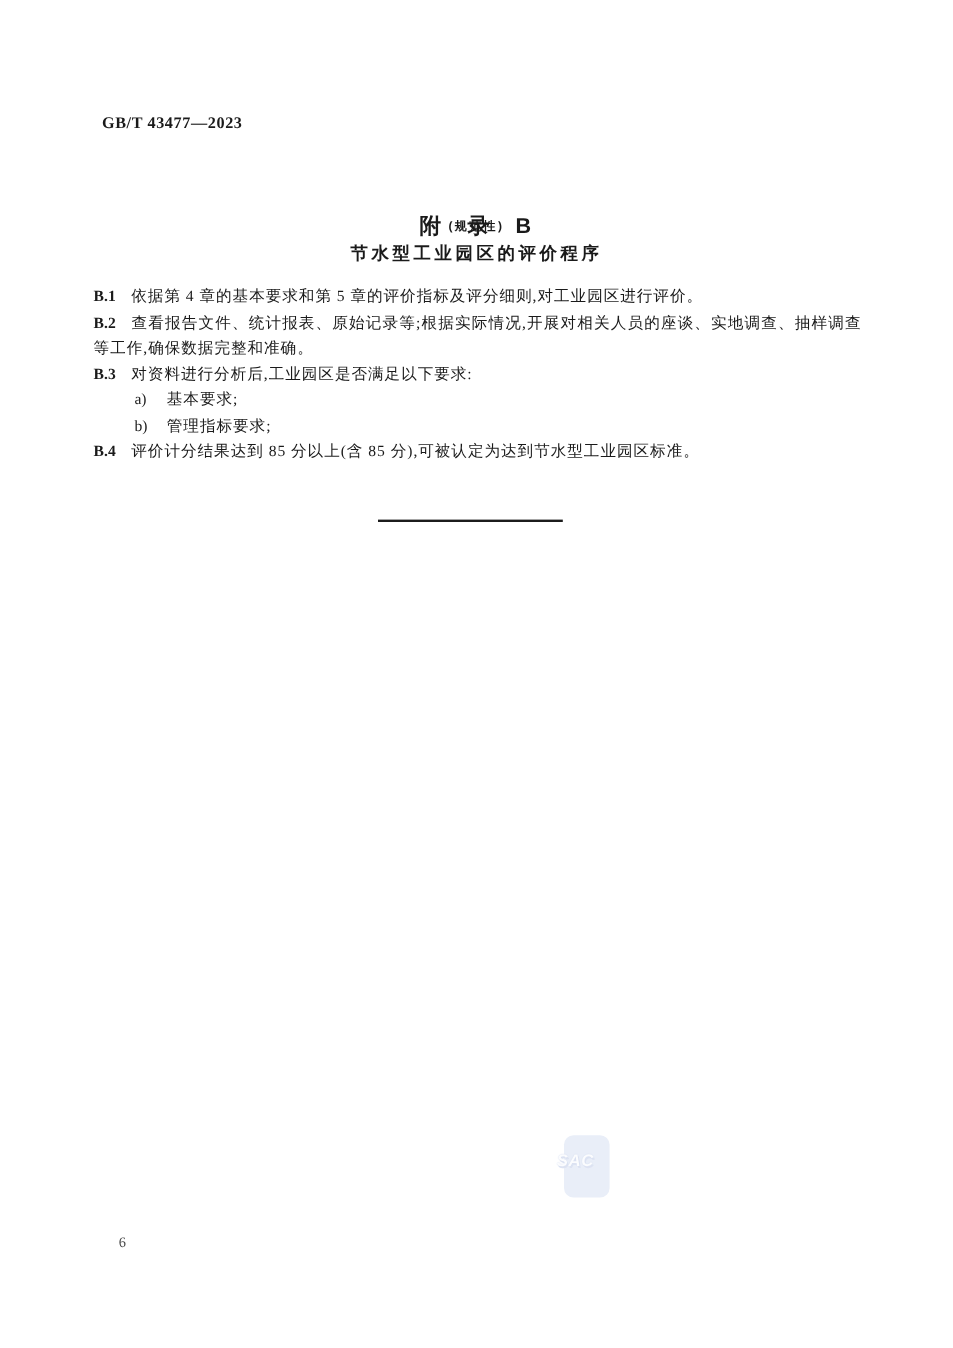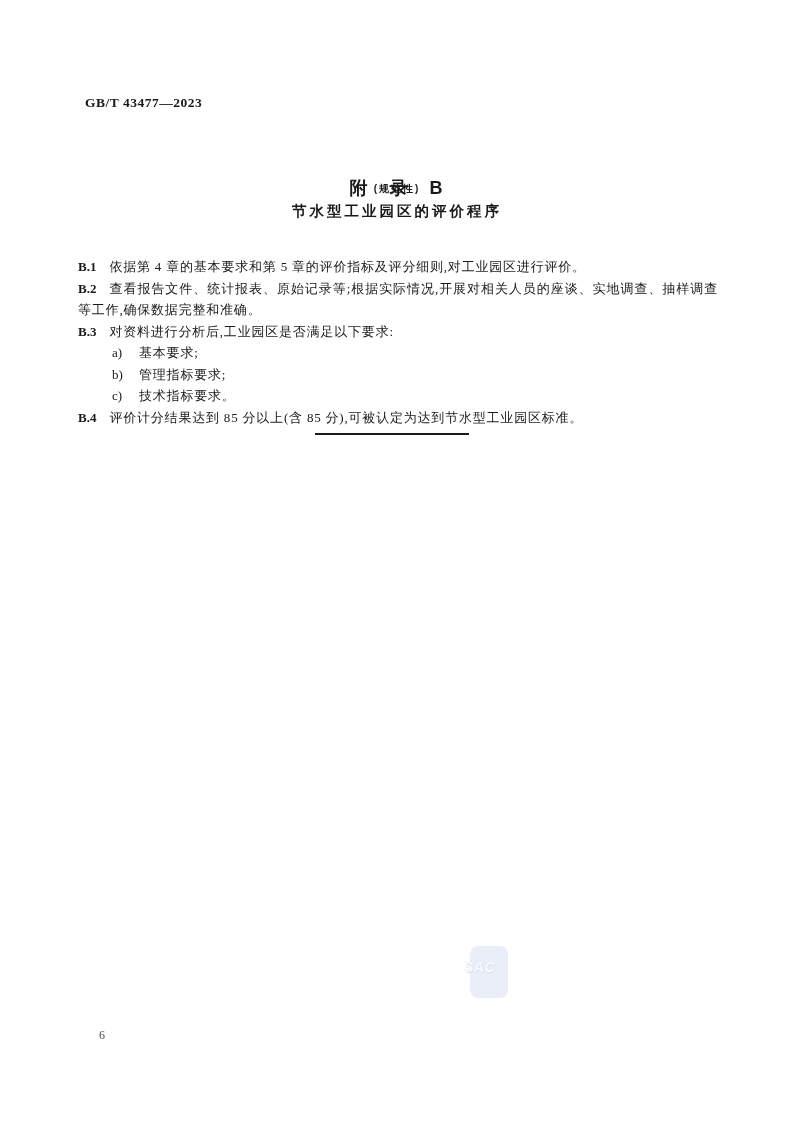--- a/index.html
+++ b/index.html
@@ -36,21 +36,20 @@
   .appendix-title   { top: 176px; font-size: 18px;  letter-spacing: 2px; }
   .appendix-subtitle{ top: 182px; font-size: 10px;  letter-spacing: 2px; }
   .appendix-heading { top: 202px; font-size: 14.5px; letter-spacing: 3px; }
 
   .content {
     position: absolute;
     left: 78px; right: 76px; top: 236px;
     font-size: 13px;
     line-height: 21.5px;
     letter-spacing: 0.8px;
-    margin-top: 20px;
   }
   .clause { margin: 0; text-align: justify; }
   .clause-label {
     font-family: "Liberation Serif", serif;
     font-weight: bold;
     margin-right: 13px;
     letter-spacing: 0;
   }
   .req-list {
     list-style: none;
@@ -123,23 +122,20 @@
       <span class="clause-label">B.3</span><span class="clause-text">对资料进行分析后,工业园区是否满足以下要求:</span>
     </p>
 
     <ul class="req-list">
       <li class="req-item">
         <span class="req-label">a)</span><span>基本要求;</span>
       </li>
       <li class="req-item">
         <span class="req-label">b)</span><span>管理指标要求;</span>
       </li>
-      <li class="req-item">
-        <span class="req-label">c)</span><span>技术指标要求。</span>
-      </li>
     </ul>
 
     <p class="clause">
       <span class="clause-label">B.4</span><span class="clause-text">评价计分结果达到 85 分以上(含 85 分),可被认定为达到节水型工业园区标准。</span>
     </p>
 
   </div>
 
   <div class="end-rule"></div>
 

